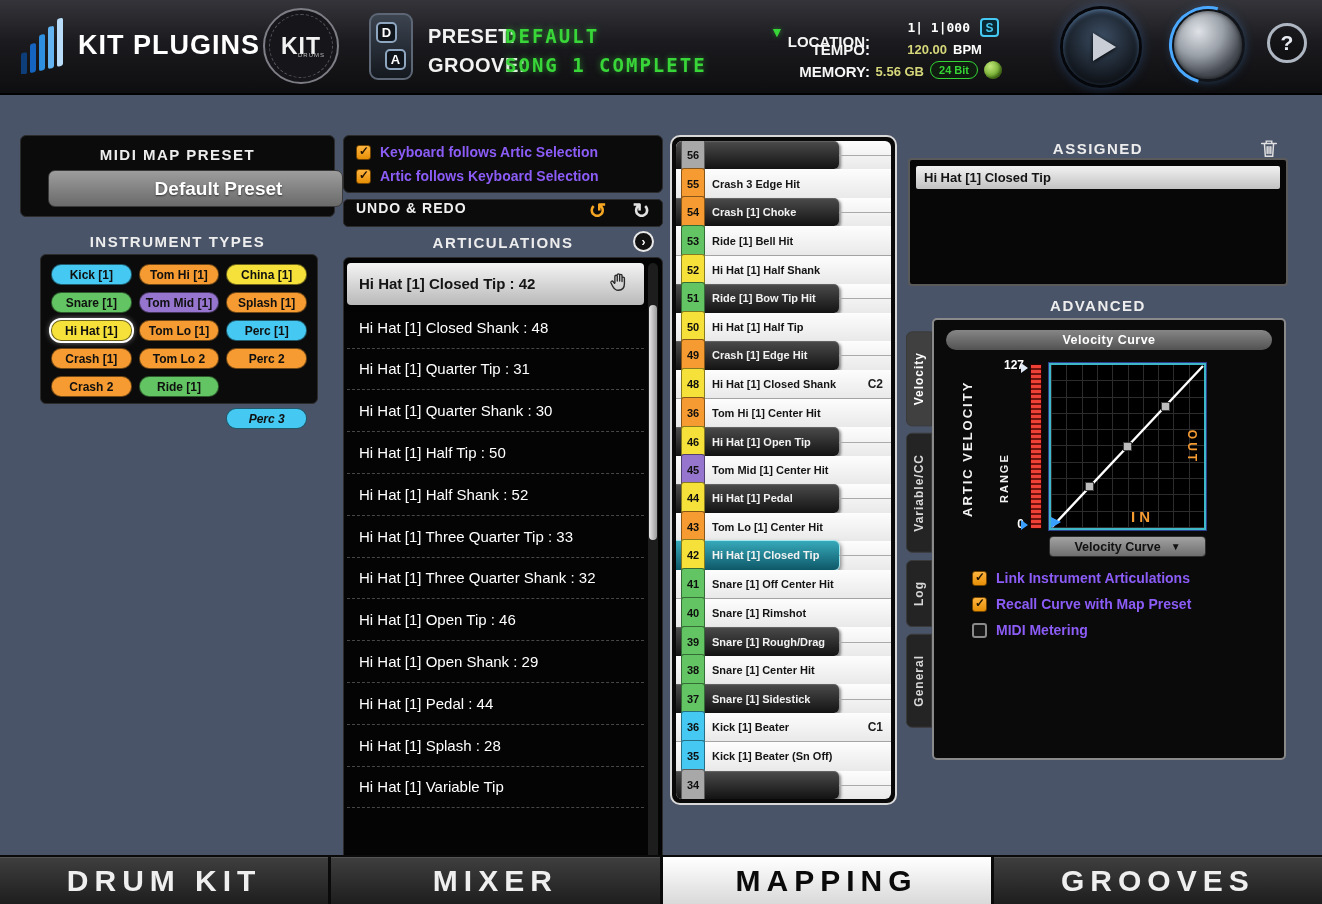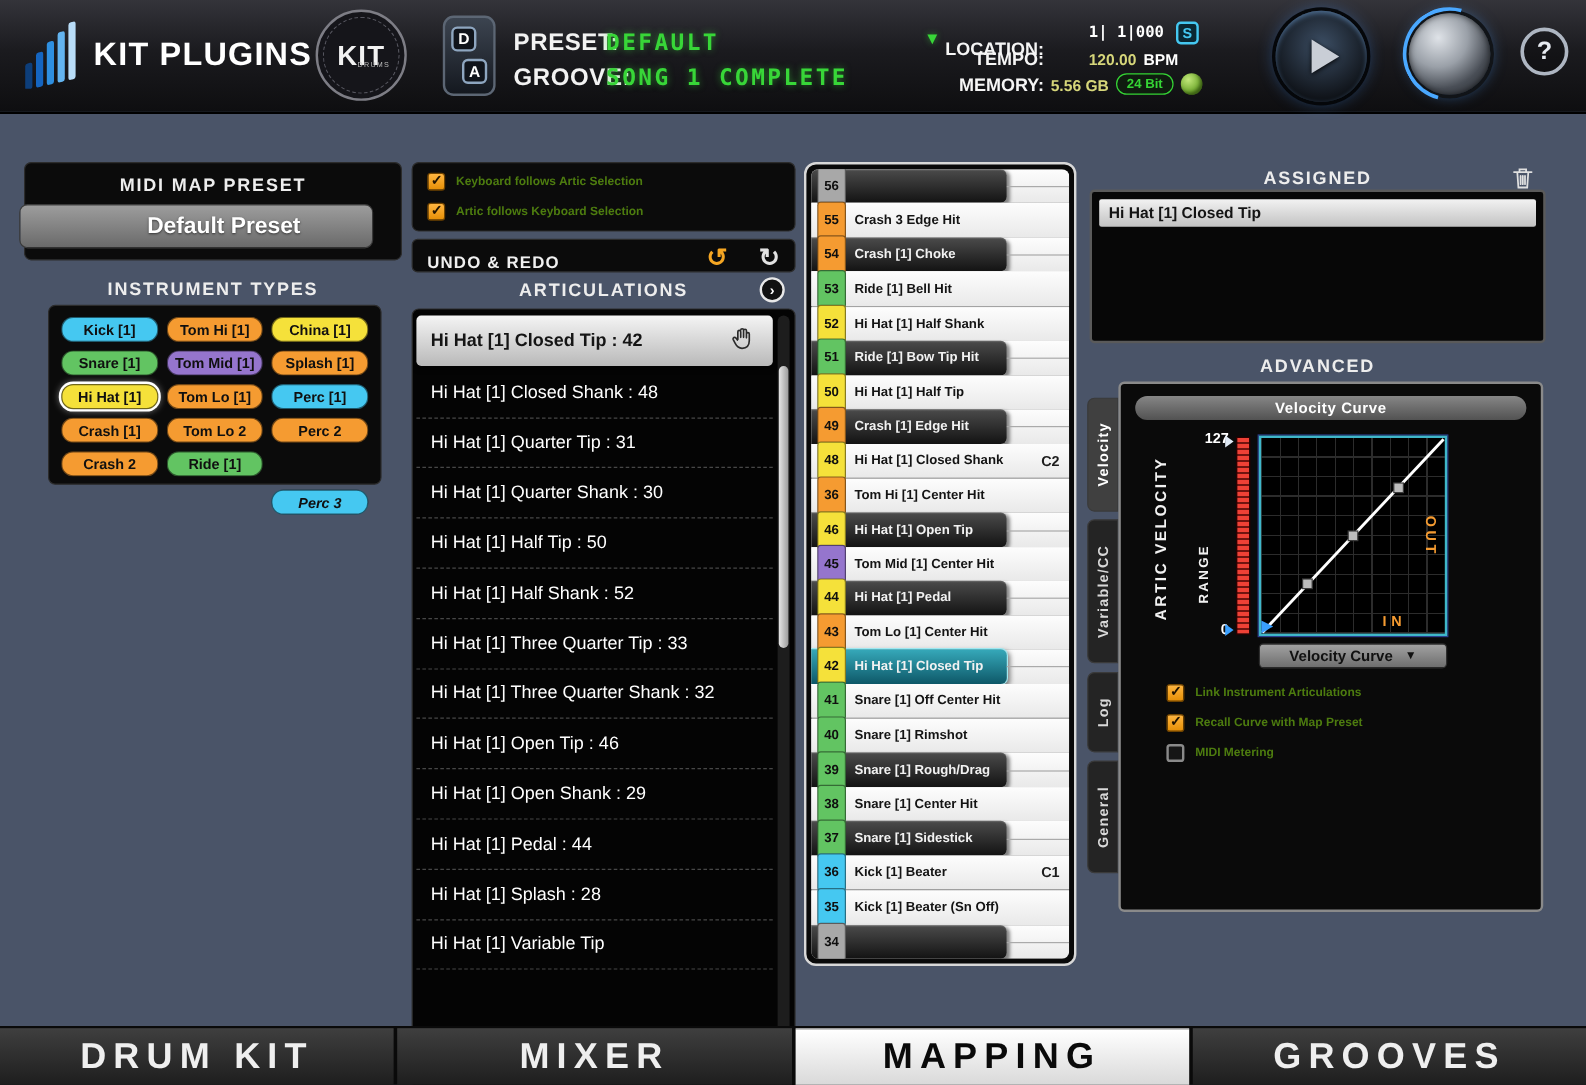--- a/index.html
+++ b/index.html
@@ -36,36 +36,36 @@
   .knob::before{content:'';position:absolute;inset:-5px;border-radius:50%;border:3px solid transparent;border-top-color:#4aa8ff;border-left-color:#4aa8ff;transform:rotate(-30deg);}
   .help-btn{position:absolute;left:1267px;top:23px;width:40px;height:40px;border-radius:50%;border:3px solid #aeb6c2;color:#e8ecf2;font-size:21px;font-weight:bold;display:flex;align-items:center;justify-content:center;background:rgba(0,0,0,.25);cursor:pointer;}
 
   
   .panel-title{position:absolute;font-weight:bold;color:#ededed;font-size:15px;letter-spacing:1.5px;text-align:center;}
   .black-panel{position:absolute;background:#0b0b0b;border-radius:6px;border:1px solid #2c2c2c;}
 
   
   .mmp-title{left:20px;top:146px;width:315px;}
   .midi-map-panel{left:20px;top:135px;width:315px;height:82px;}
-  .preset-btn{position:absolute;left:16px;top:170px;width:295px;height:37px;border-radius:7px;background:linear-gradient(180deg,#9d9d9d,#6a6a6a);color:#fff;font-size:19px;font-weight:600;display:flex;align-items:center;justify-content:center;text-shadow:0 1px 2px rgba(0,0,0,.6);border:1px solid #3a3a3a;cursor:pointer;padding-left:46px;}
+  .preset-btn{position:absolute;left:48px;top:170px;width:295px;height:37px;border-radius:7px;background:linear-gradient(180deg,#9d9d9d,#6a6a6a);color:#fff;font-size:19px;font-weight:600;display:flex;align-items:center;justify-content:center;text-shadow:0 1px 2px rgba(0,0,0,.6);border:1px solid #3a3a3a;cursor:pointer;padding-left:46px;}
   .inst-title{left:20px;top:233px;width:315px;}
   .inst-panel{left:40px;top:254px;width:278px;height:150px;padding:9px 10px;display:grid;grid-template-columns:1fr 1fr 1fr;gap:7px 7px;}
   .inst-btn{height:21px;border-radius:10px;font-size:12px;font-weight:bold;color:#101010;display:flex;align-items:center;justify-content:center;border:1px solid rgba(0,0,0,.55);cursor:pointer;white-space:nowrap;}
   .inst-btn.sel{box-shadow:0 0 0 2px #fff,0 0 7px rgba(255,255,255,.8);}
   .inst-btn.ital{font-style:italic;margin-top:32px;}
 
   
   .options-panel{left:343px;top:135px;width:320px;height:58px;padding:8px 12px;display:flex;flex-direction:column;justify-content:space-between;}
   .chk-row{display:flex;align-items:center;gap:9px;cursor:pointer;}
   .chk{width:15px;height:15px;border-radius:3px;position:relative;flex:0 0 auto;}
   .chk.on{background:linear-gradient(180deg,#ffb540,#e68f06);border:1px solid #704400;}
   .chk.on::after{content:"✓";position:absolute;left:2px;top:-2px;font-size:12px;font-weight:bold;color:#221400;}
   .chk.off{background:#161616;border:2px solid #8a8a8a;}
-  .chk-label{font-size:10px;font-weight:bold;color:#4d7c0f;white-space:nowrap;}
-  .undo-panel{left:343px;top:199px;width:320px;height:28px;border-radius:5px;display:flex;align-items:flex-end;padding:0 12px;}
+  .chk-label{font-size:14px;font-weight:bold;color:#8b5cf6;white-space:nowrap;}
+  .undo-panel{left:343px;top:199px;width:320px;height:28px;border-radius:5px;display:flex;align-items:flex-start;padding:0 12px;}
   .undo-label{font-size:14px;font-weight:bold;color:#f0f0f0;letter-spacing:1px;flex:1;}
   .undo-ic{font-size:21px;font-weight:bold;color:#f5a623;margin-right:26px;cursor:pointer;line-height:1;}
   .redo-ic{font-size:21px;font-weight:bold;color:#e2e2e2;cursor:pointer;line-height:1;}
 
   
   .artic-title{left:343px;top:234px;width:320px;}
   .artic-circle{position:absolute;left:633px;top:231px;width:21px;height:21px;border-radius:50%;background:#111;border:2px solid #e8e8e8;color:#fff;font-size:12px;font-weight:bold;display:flex;align-items:center;justify-content:center;cursor:pointer;}
   .artic-panel{left:343px;top:257px;width:320px;height:696px;background:#040404;overflow:hidden;}
   .artic-list{position:absolute;inset:3px 18px 3px 3px;}
   .artic-row{height:41.8px;display:flex;align-items:center;padding:0 12px;color:#fff;font-size:15px;border-bottom:1px dashed #474747;position:relative;cursor:pointer;}
@@ -104,21 +104,21 @@
   .artic-vel{position:absolute;left:26px;top:45px;height:168px;writing-mode:vertical-rl;transform:rotate(180deg);color:#f2f2f2;font-size:13px;font-weight:bold;letter-spacing:2px;text-align:center;}
   .range-lab{position:absolute;left:64px;top:108px;height:100px;writing-mode:vertical-rl;transform:rotate(180deg);color:#f2f2f2;font-size:11px;font-weight:bold;letter-spacing:2px;text-align:center;}
   .vmax{position:absolute;left:40px;top:38px;width:50px;text-align:right;color:#fff;font-size:12px;font-weight:bold;}
   .vmin{position:absolute;left:40px;top:197px;width:50px;text-align:right;color:#fff;font-size:12px;font-weight:bold;}
   .meter{position:absolute;left:96px;top:44px;width:12px;height:165px;background:repeating-linear-gradient(180deg,#ef4136 0 3px,#701410 3px 5px);border:1px solid #2a0000;}
   .meter::before{content:'';position:absolute;left:-10px;top:-2px;border:5px solid transparent;border-left:7px solid #dfe9f5;}
   .meter::after{content:'';position:absolute;left:-10px;bottom:-2px;border:5px solid transparent;border-left:7px solid #3aa0ff;}
   .graph{position:absolute;left:115px;top:43px;width:157px;height:167px;background-color:#000;border:2px solid #3fb7c9;box-shadow:0 0 0 1px #2b3f8f;background-image:repeating-linear-gradient(0deg,#2c2c2c 0 1px,transparent 1px 16.3px),repeating-linear-gradient(90deg,#2c2c2c 0 1px,transparent 1px 15.3px);}
   .graph svg{position:absolute;inset:0;width:100%;height:100%;}
   .out-lab{position:absolute;right:5px;top:50%;transform:translateY(-50%);writing-mode:vertical-rl;color:#f59b31;font-size:12px;font-weight:bold;letter-spacing:3px;}
-  .in-lab{position:absolute;right:32px;bottom:3px;color:#f59b31;font-size:12px;font-weight:bold;letter-spacing:4px;}
+  .in-lab{position:absolute;right:50px;bottom:3px;color:#f59b31;font-size:15px;font-weight:bold;letter-spacing:4px;}
   .vc-dropdown{position:absolute;left:115px;top:216px;width:157px;height:21px;border-radius:4px;background:linear-gradient(180deg,#a2a2a2,#6e6e6e);border:1px solid #2e2e2e;color:#111;font-size:12.5px;font-weight:bold;display:flex;align-items:center;justify-content:center;gap:10px;cursor:pointer;}
   .vc-dropdown .caret{font-size:10px;}
   .adv-checks{position:absolute;left:38px;top:250px;display:flex;flex-direction:column;gap:10px;}
 
   
   .bottom-nav{position:absolute;left:0;right:0;top:855px;height:49px;background:#0a0a0a;display:flex;gap:3px;padding-top:2px;}
   .nav-tab{flex:1;background:linear-gradient(180deg,#3e3e3e,#1e1e1e);color:#efefef;font-size:30px;font-weight:bold;letter-spacing:6px;display:flex;align-items:center;justify-content:center;cursor:pointer;border-top:1px solid #555;}
   .nav-tab.sel{background:linear-gradient(180deg,#ffffff,#d9d9d9);color:#0a0a0a;border-top:1px solid #fff;}
 </style>
 </head>

